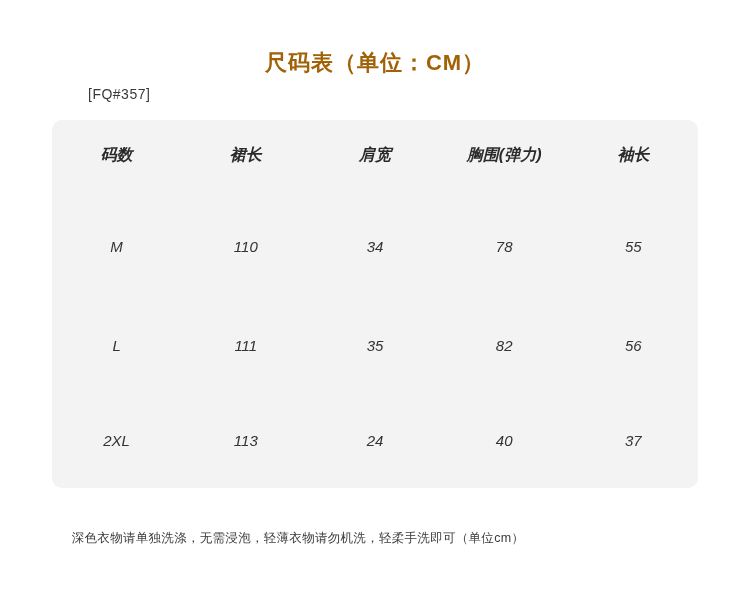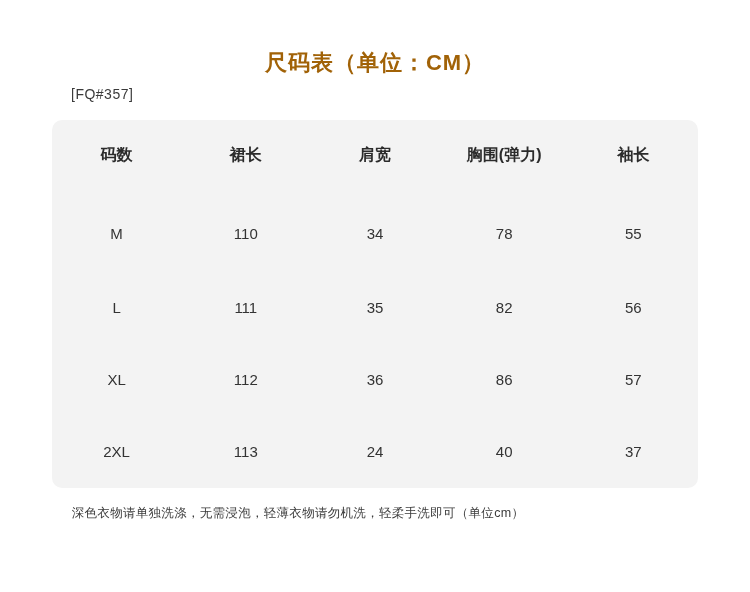--- a/index.html
+++ b/index.html
@@ -28,39 +28,40 @@
     width: 750px;
     text-align: center;
     font-size: 22px;
     letter-spacing: 1px;
     color: #a16207;
     font-weight: 700;
   }
   .code-label {
     position: absolute;
     top: 86px;
-    left: 71px;
+    left: 88px;
     font-size: 14px;
     color: #3a3a3a;
     letter-spacing: 0.5px;
   }
   .table-card {
     position: absolute;
     top: 120px;
     left: 52px;
     width: 646px;
     height: 368px;
     background: #f3f3f3;
     border-radius: 10px;
   }
   table.size-table {
     width: 100%;
     height: 100%;
     border-collapse: collapse;
     table-layout: fixed;
+    font-style: italic;
   }
   table.size-table th {
     font-size: 16px;
     font-weight: 700;
     color: #2b2b2b;
     padding: 0;
     height: 70px;
     vertical-align: middle;
     text-align: center;
   }
@@ -71,21 +72,21 @@
     text-align: center;
     height: 47px;
     padding: 0;
     vertical-align: middle;
   }
   table.size-table tbody tr:first-child td {
     padding-top: 6px;
   }
   .footnotes {
     position: absolute;
-    top: 502px;
+    top: 527px;
     left: 0;
     width: 596px;
     text-align: center;
     color: #3b3b3b;
   }
   .footnote-line {
     font-size: 12.5px;
     line-height: 22px;
     letter-spacing: 0.3px;
   }
@@ -119,27 +120,20 @@
           <td>55</td>
         </tr>
         <tr>
           <td>L</td>
           <td>111</td>
           <td>35</td>
           <td>82</td>
           <td>56</td>
         </tr>
         <tr>
-          <td>XL</td>
-          <td>112</td>
-          <td>36</td>
-          <td>86</td>
-          <td>57</td>
-        </tr>
-        <tr>
           <td>2XL</td>
           <td>113</td>
           <td>24</td>
           <td>40</td>
           <td>37</td>
         </tr>
       </tbody>
     </table>
   </div>
 

